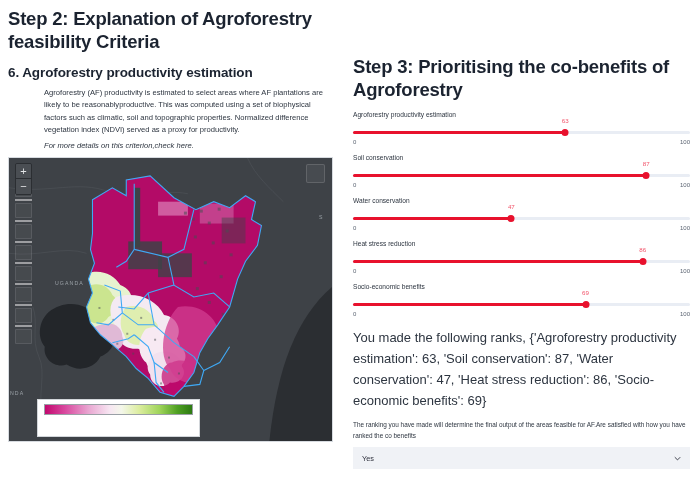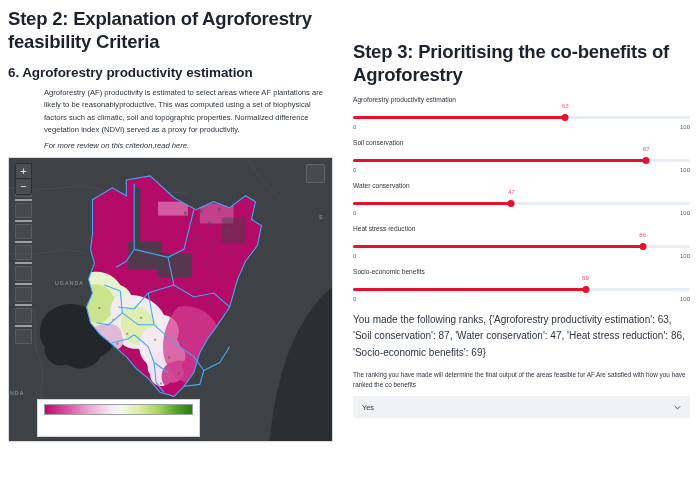--- a/index.html
+++ b/index.html
@@ -16,21 +16,21 @@
     background: #ffffff;
   }
   
   .col-left {
     width: 345px;
     padding: 8px 12px 0 8px;
     position: relative;
   }
   .col-right {
     width: 355px;
-    padding: 41px 10px 0 8px;
+    padding: 56px 10px 0 8px;
     position: relative;
   }
   h1.step-title {
     font-size: 18.5px;
     font-weight: 700;
     color: #1b2330;
     line-height: 1.22;
     letter-spacing: -0.2px;
     margin-bottom: 10px;
   }
@@ -175,21 +175,21 @@
     color: #f2546a;
     transform: translateX(-50%);
     white-space: nowrap;
   }
   .slider-ends {
     display: flex; justify-content: space-between;
     font-size: 6px; color: #5b6472;
     margin-top: 2px;
   }
   .ranks-text {
-    font-size: 10px;
+    font-size: 13px;
     line-height: 1.62;
     color: #2d3540;
     margin: 10px 0 9px 0;
   }
   .question-text {
     font-size: 6.4px;
     line-height: 1.62;
     color: #2d3540;
     margin-bottom: 6px;
   }
@@ -217,21 +217,21 @@
   <div class="col-left">
 
     <h1 class="step-title">Step 2: Explanation of Agroforestry feasibility Criteria</h1>
 
 
 
     <h2 class="sub-title">6. Agroforestry productivity estimation</h2>
 
     <p class="body-text tight">Agroforestry (AF) productivity is estimated to select areas where AF plantations are likely to be reasonablyproductive. This was computed using a set of biophysical factors such as climatic, soil and topographic properties. Normalized difference vegetation index (NDVI) served as a proxy for productivity.</p>
 
-    <p class="italic-text tight">For more review on this criterion,read here.</p>
+    <p class="italic-text tight">For more details on this criterion,check here.</p>
 
     <div class="map-wrap">
       <div class="map-canvas">
         <svg class="map-svg" viewBox="0 0 325 285" preserveAspectRatio="none">
           <defs>
             <linearGradient id="ramp" x1="0" y1="0" x2="1" y2="0">
               <stop offset="0%" stop-color="#c2086e"></stop>
               <stop offset="40%" stop-color="#e9a8d2"></stop>
               <stop offset="55%" stop-color="#f7f1f6"></stop>
               <stop offset="75%" stop-color="#cde89a"></stop>

